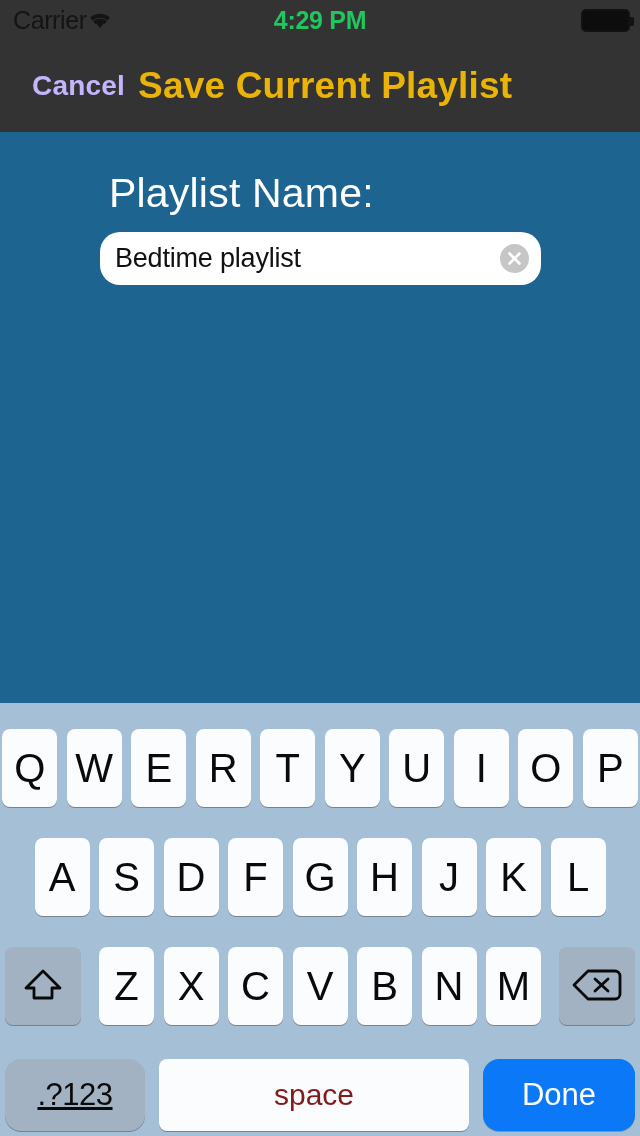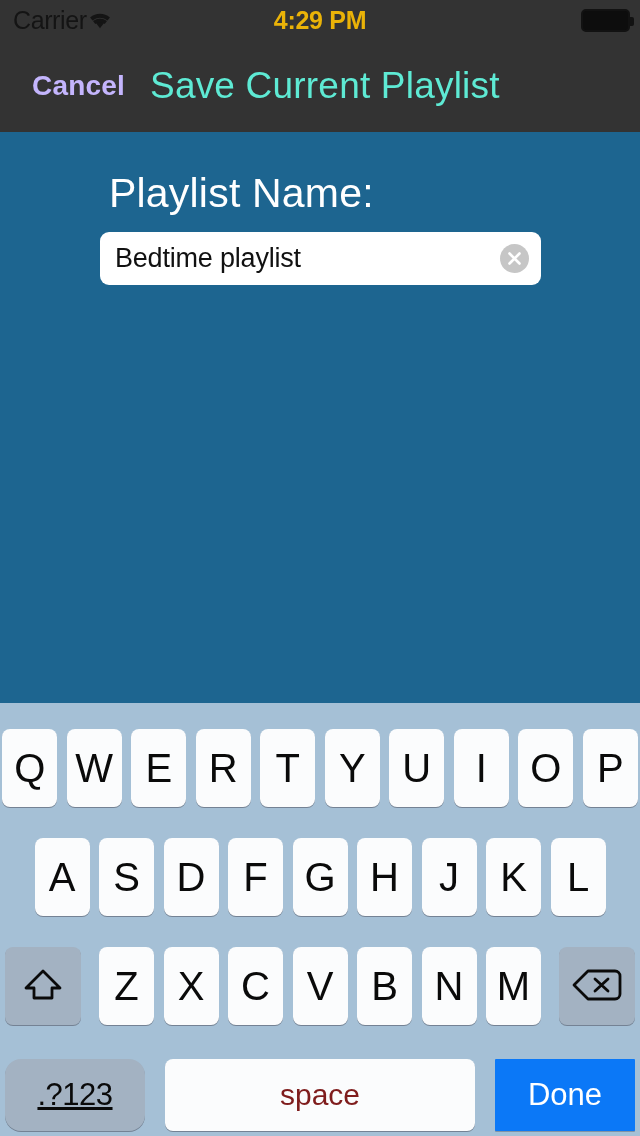--- a/index.html
+++ b/index.html
@@ -47,21 +47,21 @@
   #status-time {
     position: absolute;
     left: 0; top: 0;
     width: 640px;
     height: 40px;
     line-height: 40px;
     text-align: center;
     font-size: 25px;
     font-weight: bold;
     letter-spacing: -0.3px;
-    color: #eab308;
+    color: #22c55e;
   }
   #status-right {
     position: absolute;
     right: 10px; top: 0;
     height: 40px;
     display: flex;
     align-items: center;
   }
   #battery-icon {
     position: relative;
@@ -100,28 +100,28 @@
     font-weight: 700;
     letter-spacing: 0.2px;
     color: #c4b5fd;
     background: none;
     border: none;
     font-family: "Liberation Sans", sans-serif;
     cursor: pointer;
   }
   #nav-title {
     position: absolute;
-    left: 150px; top: 0;
+    left: 138px; top: 0;
     height: 92px;
     display: flex;
     align-items: center;
     font-size: 37px;
-    font-weight: 400;
+    font-weight: 700;
     letter-spacing: 0.2px;
-    color: #5eead4;
+    color: #eab308;
     white-space: nowrap;
   }
 
   
   #content {
     position: absolute;
     top: 132px; left: 0;
     width: 640px;
     height: 571px;
     background: #1d6590;
@@ -135,21 +135,21 @@
     letter-spacing: 0.2px;
     color: #ffffff;
   }
   #name-field-wrap {
     position: absolute;
     left: 100px;
     top: 100px;
     width: 441px;
     height: 53px;
     background: #ffffff;
-    border-radius: 9px;
+    border-radius: 20px;
   }
   #name-input {
     position: absolute;
     left: 15px; top: 0;
     width: 380px;
     height: 53px;
     border: none;
     outline: none;
     background: transparent;
     font-family: "Liberation Sans", sans-serif;
@@ -267,24 +267,24 @@
     align-items: center;
     justify-content: center;
     font-size: 30px;
     font-weight: 300;
     color: #7f1d1d;
     border: none;
     cursor: pointer;
     font-family: "Liberation Sans", sans-serif;
   }
   #done-key {
-    width: 140px;
+    width: 152px;
     height: 72px;
     background: #0b78f7;
-    border-radius: 1px;
+    border-radius: 16px;
     box-shadow: 0 1px 0 rgba(100,110,125,0.55);
     display: flex;
     align-items: center;
     justify-content: center;
     font-size: 31px;
     font-weight: 300;
     color: #ffffff;
     border: none;
     cursor: pointer;
     font-family: "Liberation Sans", sans-serif;

